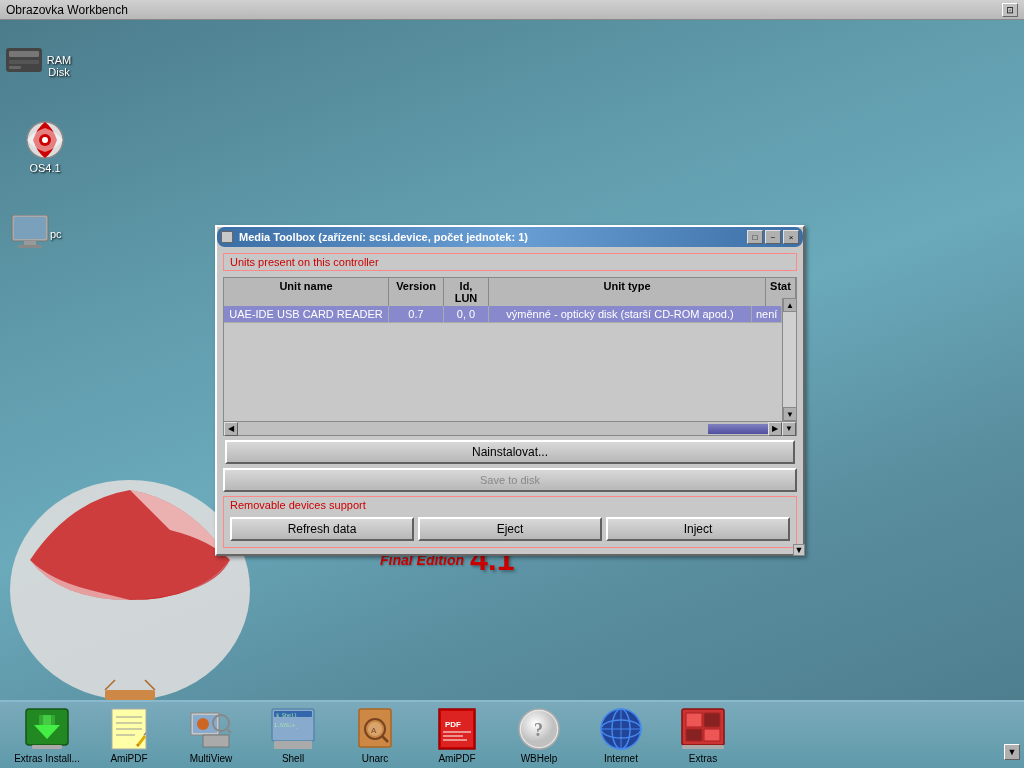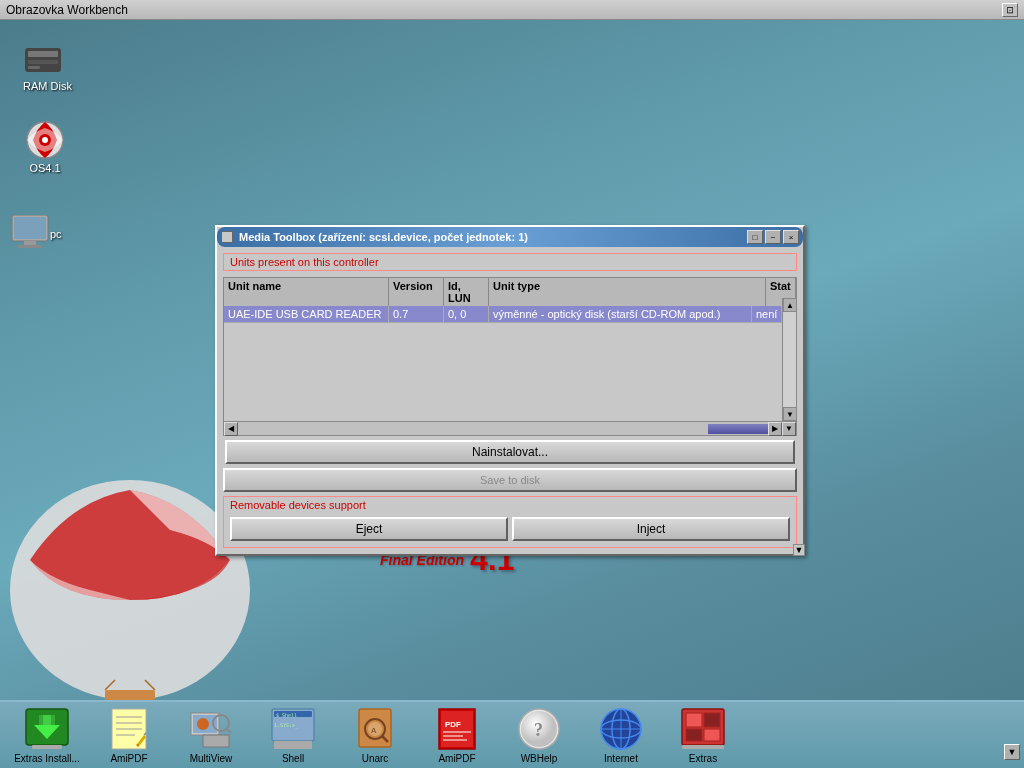--- a/index.html
+++ b/index.html
@@ -457,21 +457,21 @@
 </head>
 <body>
 
 <div class="desktop">
 
   <div class="outer-title-bar">
     <span class="outer-title-text">Obrazovka Workbench</span>
     <div class="outer-title-btn">⊡</div>
   </div>
 
-  <div class="desktop-icon ram-disk-icon" style="position:absolute;top:42px;left:23px;display:flex;flex-direction:column;align-items:flex-start;width:70px;cursor:pointer;">
+  <div class="desktop-icon ram-disk-icon" style="position:absolute;top:42px;left:4px;display:flex;flex-direction:row;align-items:flex-end;width:70px;cursor:pointer;">
     <div class="icon-img" style="width:40px;height:36px;">
       <svg width="40" height="32" viewBox="0 0 40 32">
         <rect x="2" y="4" width="36" height="24" fill="#444" rx="3"></rect>
         <rect x="5" y="7" width="30" height="6" fill="#777" rx="1"></rect>
         <rect x="5" y="16" width="30" height="4" fill="#555" rx="1"></rect>
         <rect x="5" y="22" width="12" height="3" fill="#666" rx="1"></rect>
       </svg>
     </div>
     <span class="icon-label" style="color:#fff;font-size:11px;text-align:center;text-shadow:1px 1px 2px #000;">RAM Disk</span>
   </div>
@@ -531,21 +531,21 @@
         <div class="dialog-title-btn">□</div>
         <div class="dialog-title-btn">−</div>
         <div class="dialog-title-btn">×</div>
       </div>
     </div>
 
     <div class="units-section">
       <div class="units-label">Units present on this controller</div>
     </div>
 
-    <div style="margin:0 6px;border:1px solid #888;position:relative;background:#fde047;">
+    <div style="margin:0 6px;border:1px solid #888;position:relative;background:#fde047;text-align:center;">
 
       <div class="table-header-row">
         <div class="th-cell th-unit-name">Unit name</div>
         <div class="th-cell th-version">Version</div>
         <div class="th-cell th-id-lun">Id, LUN</div>
         <div class="th-cell th-unit-type">Unit type</div>
         <div class="th-cell th-stat">Stat</div>
       </div>
 
       <div class="table-content" style="padding-right:14px;">
@@ -578,20 +578,21 @@
       <div class="amiga-btn">Nainstalovat...</div>
     </div>
 
     <div class="btn-save-row">
       <div class="amiga-btn-full">Save to disk</div>
     </div>
 
     <div class="removable-section">
       <div class="removable-label">Removable devices support</div>
       <div class="removable-btns">
+        <div class="amiga-btn">Refresh data</div>
         <div class="amiga-btn">Eject</div>
         <div class="amiga-btn">Inject</div>
       </div>
     </div>
 
     <div class="dialog-corner">▼</div>
   </div>
 
   <div class="taskbar">
 

